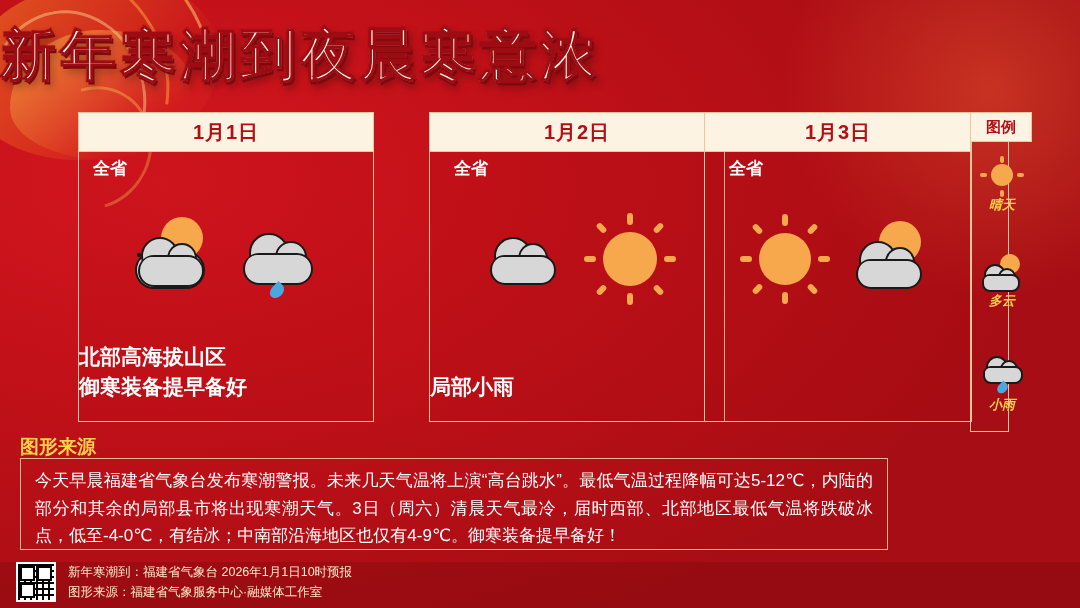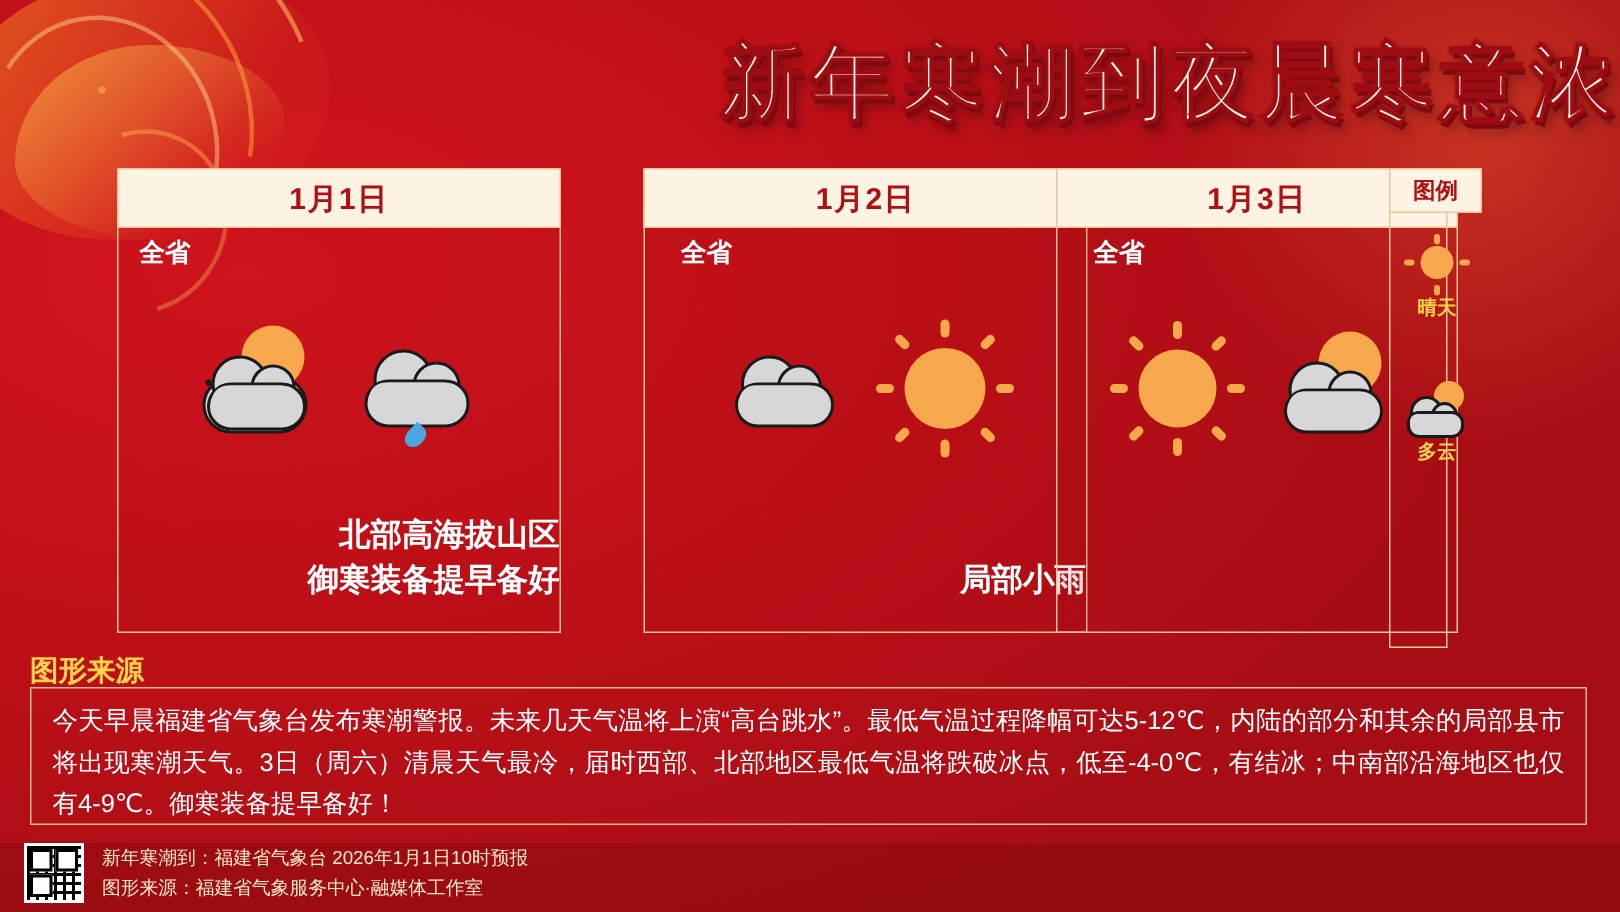--- a/index.html
+++ b/index.html
@@ -50,21 +50,21 @@
     opacity:0.7;
   }
   .corner-glow{
     position:absolute; right:-120px; top:-120px; width:420px; height:420px;
     background:radial-gradient(circle, rgba(255,120,60,0.35) 0%, rgba(197,16,26,0) 70%);
   }
 
   
   .title-wrap{
     position:absolute; top:18px; left:0; width:100%;
-    text-align:right;
+    text-align:left;
     z-index:5;
   }
   .title{
     display:inline-block;
     font-family:"DejaVu Sans","Liberation Sans",sans-serif;
     font-size:56px;
     font-weight:bold;
     letter-spacing:4px;
     color:#fff8e8;
     text-shadow:
@@ -112,21 +112,21 @@
   .panel.p2 .panel-region,
   .panel.p3 .panel-region{ left:24px; }
   .icons{
     position:absolute; top:86px; left:0; width:100%;
     height:120px;
     display:flex; align-items:center; justify-content:center;
     gap:10px;
   }
   .caption{
     position:absolute; bottom:20px; left:0; width:100%;
-    text-align:right;
+    text-align:left;
     color:#ffffff;
     font-size:21px;
     font-weight:bold;
     line-height:1.4;
   }
   .caption .l2{ display:block; }
 
   
   .wi{ position:relative; width:96px; height:96px; }
   .sun{
@@ -150,37 +150,38 @@
   .raindrop{
     position:absolute;
     width:12px; height:16px;
     background:#4aa8e0;
     border-radius:0 60% 60% 60%;
     transform:rotate(45deg);
   }
 
   
   .legend{
-    position:absolute; top:112px; left:926px;
+    position:absolute; top:112px; left:970px;
     width:62px; height:320px;
     z-index:5;
   }
   .legend-head{
     position:absolute; top:0; left:0; width:62px; height:30px;
     background:#fdf3e3;
     border:1px solid #f2c49a;
     box-sizing:border-box;
     display:flex; align-items:center; justify-content:center;
     color:#b10f16; font-size:15px; font-weight:bold;
   }
   .legend-body{
     position:absolute; top:30px; left:0; width:39px; height:290px;
     border:1px solid #f2c49a;
     border-top:none;
     box-sizing:border-box;
+    font-style:italic;
   }
   .legend-item{
     position:absolute; left:0; width:62px;
     text-align:center;
   }
   .legend-label{
     color:#ffd24a;
     font-size:13px;
     font-weight:bold;
     margin-top:2px;
@@ -189,21 +190,21 @@
   
   .tips-title{
     position:absolute; left:20px; top:434px;
     color:#ffd24a;
     font-size:19px;
     font-weight:bold;
     z-index:5;
   }
   .tips-box{
     position:absolute; left:20px; top:458px;
-    width:1038px; height:92px;
+    width:868px; height:92px;
     border:1px solid #e8b98f;
     box-sizing:border-box;
     z-index:5;
     padding:8px 14px;
   }
   .tips-text{
     color:#ffffff;
     font-size:17px;
     line-height:1.62;
     text-align:justify;
@@ -371,20 +372,30 @@
       <div style="position:relative;width:48px;height:36px;margin:0 auto;">
         <div style="position:absolute;left:22px;top:0px;width:20px;height:20px;background:#f7a84c;border-radius:50%;"></div>
         <div style="position:absolute;left:6px;top:10px;width:18px;height:18px;background:#d7d7d7;border:2px solid #1a1a1a;border-radius:50%;"></div>
         <div style="position:absolute;left:20px;top:14px;width:14px;height:14px;background:#d7d7d7;border:2px solid #1a1a1a;border-radius:50%;"></div>
         <div style="position:absolute;left:4px;top:20px;width:34px;height:14px;background:#d7d7d7;border:2px solid #1a1a1a;border-radius:8px;"></div>
         <div style="position:absolute;left:6px;top:22px;width:30px;height:10px;background:#d7d7d7;border-radius:7px;"></div>
       </div>
       <div class="legend-label">多云</div>
     </div>
 
+    <div class="legend-item" style="top:212px;">
+      <div style="position:relative;width:48px;height:40px;margin:0 auto;">
+        <div style="position:absolute;left:8px;top:2px;width:18px;height:18px;background:#d7d7d7;border:2px solid #1a1a1a;border-radius:50%;"></div>
+        <div style="position:absolute;left:22px;top:6px;width:14px;height:14px;background:#d7d7d7;border:2px solid #1a1a1a;border-radius:50%;"></div>
+        <div style="position:absolute;left:5px;top:12px;width:36px;height:14px;background:#d7d7d7;border:2px solid #1a1a1a;border-radius:8px;"></div>
+        <div style="position:absolute;left:7px;top:14px;width:32px;height:10px;background:#d7d7d7;border-radius:7px;"></div>
+        <div class="raindrop" style="left:20px;top:28px;width:9px;height:12px;"></div>
+      </div>
+      <div class="legend-label">小雨</div>
+    </div>
 
   </div>
 </div>
 
 <div class="tips-title">图形来源</div>
 <div class="tips-box">
   <div class="tips-text">今天早晨福建省气象台发布寒潮警报。未来几天气温将上演“高台跳水”。最低气温过程降幅可达5-12℃，内陆的部分和其余的局部县市将出现寒潮天气。3日（周六）清晨天气最冷，届时西部、北部地区最低气温将跌破冰点，低至-4-0℃，有结冰；中南部沿海地区也仅有4-9℃。御寒装备提早备好！</div>
 </div>
 
 <div class="footer">

